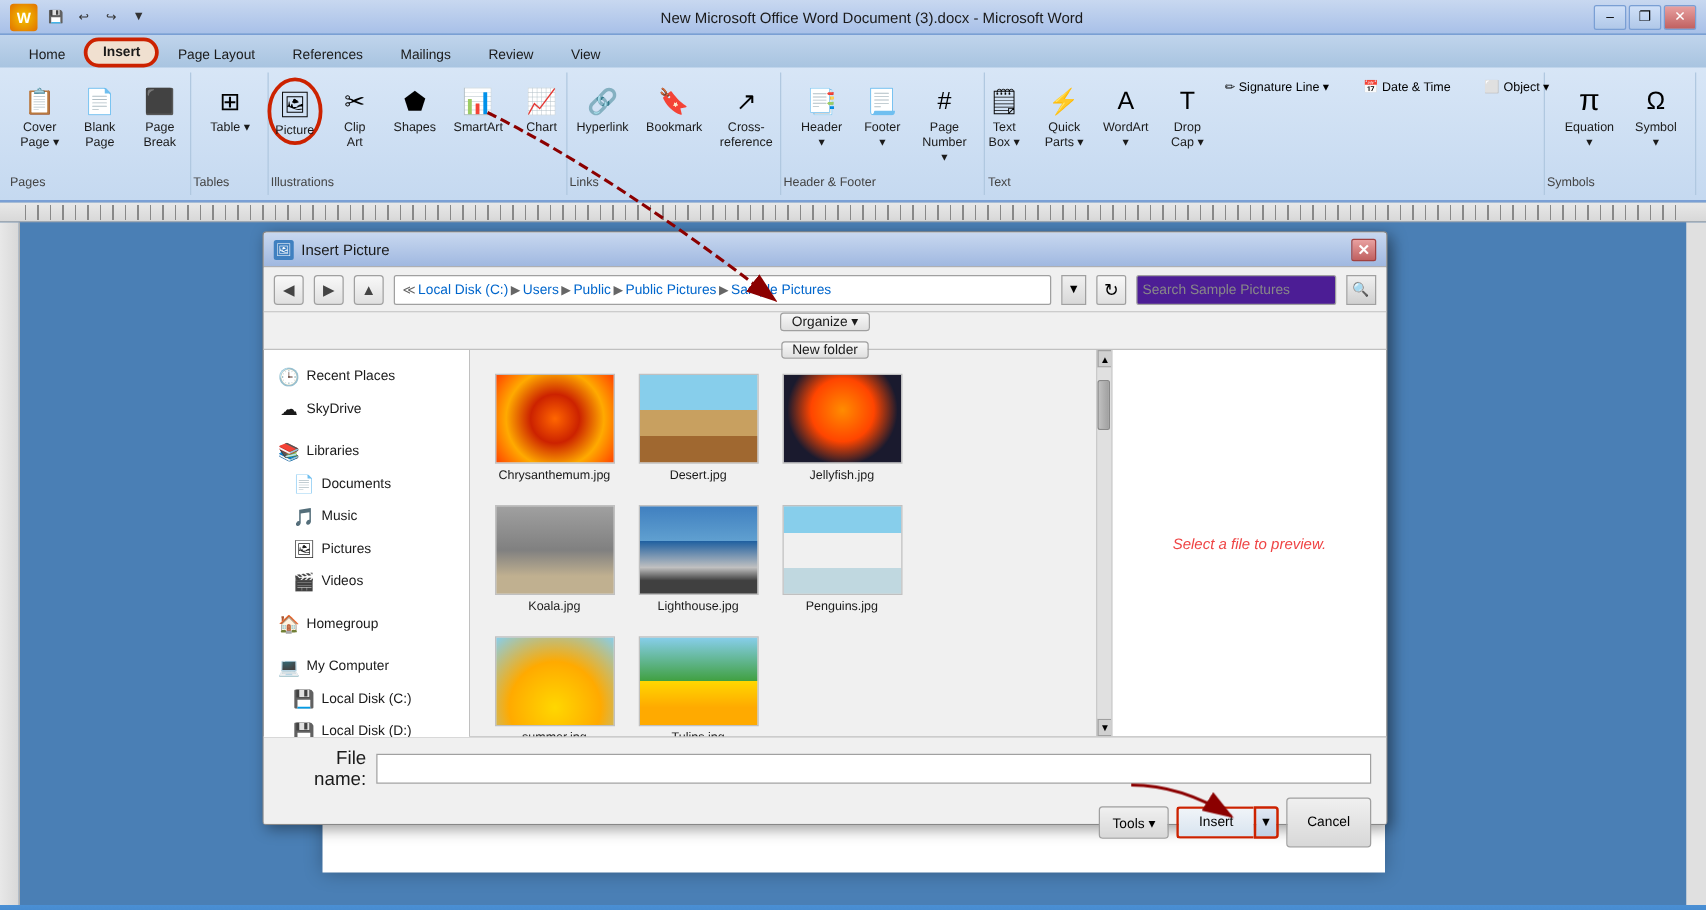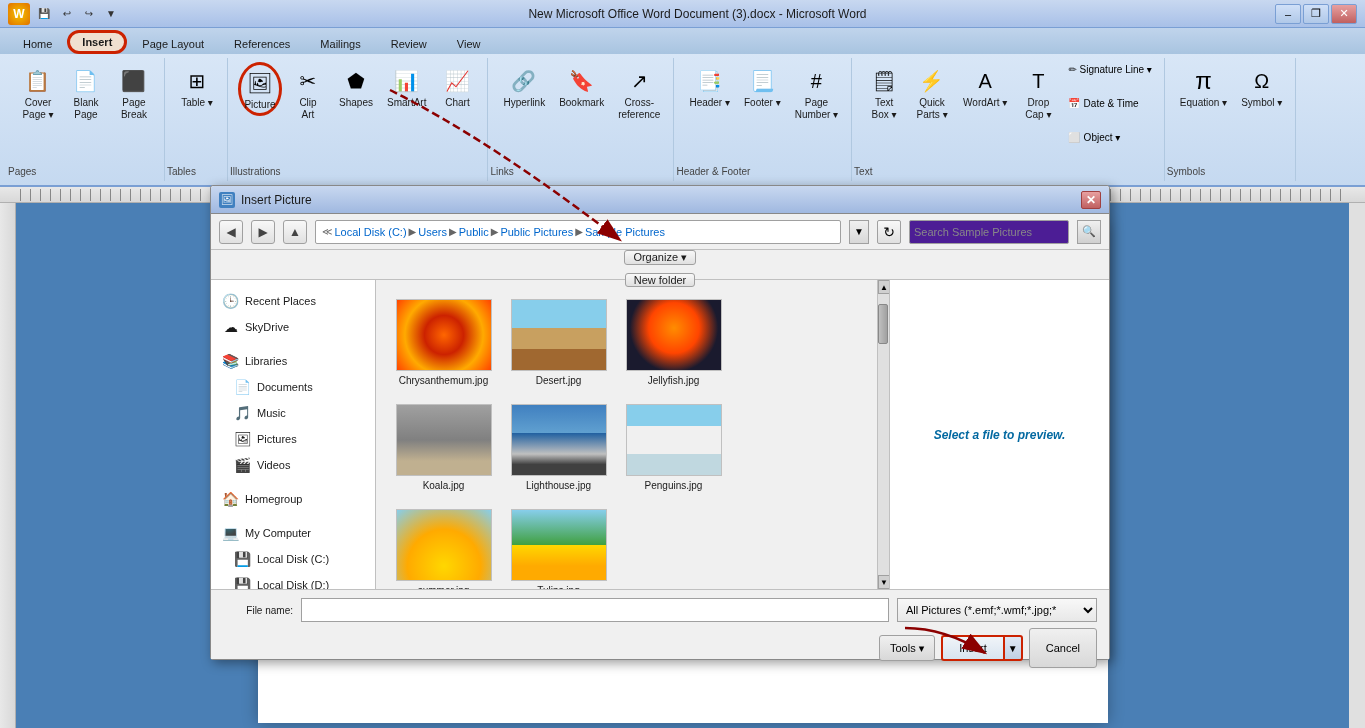--- a/index.html
+++ b/index.html
@@ -118,26 +118,26 @@
     .file-item { display: flex; flex-direction: column; align-items: center; gap: 4px; cursor: pointer; padding: 4px; border-radius: 3px; }
     .file-thumb { width: 96px; height: 72px; border: 1px solid #c0c0c0; overflow: hidden; display: flex; align-items: center; justify-content: center; }
     .file-name { font-size: 10px; color: #1a1a1a; text-align: center; word-break: break-all; }
     .thumb-scroll { width: 12px; background: #e8e8e8; border-left: 1px solid #c0c0c0; display: flex; flex-direction: column; }
     .thumb-scroll-track { flex: 1; position: relative; background: #e0e0e0; }
     .thumb-scroll-thumb { width: 10px; height: 40px; background: linear-gradient(to right, #c0c0c0, #a0a0a0); border: 1px solid #888; border-radius: 2px; position: absolute; top: 10px; left: 0; }
     .thumb-scroll-btn { width: 12px; height: 14px; background: #d0d0d0; border: 1px solid #a0a0a0; display: flex; align-items: center; justify-content: center; font-size: 8px; cursor: pointer; }
 
     
     #preview-area { width: 220px; background: white; border-left: 1px solid #c0c0c0; display: flex; align-items: center; justify-content: center; }
-    #preview-text { font-size: 12px; color: #0369a1; font-style: italic; font-weight: bold; }
+    #preview-text { font-size: 12px; color: #ef4444; font-style: italic; }
 
     
     #dialog-footer { height: 70px; background: #f0f0f0; border-top: 1px solid #c0c0c0; padding: 8px 12px; display: flex; flex-direction: column; gap: 6px; }
     #filename-row { display: flex; align-items: center; gap: 8px; }
-    #filename-label { font-size: 10px; color: #1a1a1a; width: 70px; text-align: right; }
+    #filename-label { font-size: 15px; color: #1a1a1a; width: 70px; text-align: right; }
     #filename-input { flex: 1; height: 24px; background: white; border: 1px solid #a0a0a0; padding: 0 4px; font-size: 11px; }
     #filetype-select { width: 200px; height: 24px; background: linear-gradient(to bottom, #f8f8f8, #e8e8e8); border: 1px solid #a0a0a0; font-size: 11px; padding: 0 4px; }
     #dialog-buttons-row { display: flex; align-items: center; justify-content: flex-end; gap: 6px; }
     .tools-btn { height: 26px; padding: 0 10px; background: linear-gradient(to bottom, #f0f0f0, #d8d8d8); border: 1px solid #a0a0a0; border-radius: 3px; cursor: pointer; font-size: 11px; }
     .insert-btn-group { display: flex; height: 26px; }
     .insert-btn { padding: 0 16px; background: linear-gradient(to bottom, #f0f4f8, #d8e4f0); border: 1px solid #a0a0a0; border-radius: 3px 0 0 3px; cursor: pointer; font-size: 11px; font-weight: normal; border: 2px solid #cc2200; border-right: none; }
     .insert-dropdown { width: 20px; background: linear-gradient(to bottom, #e0e8f4, #c0d0e4); border: 2px solid #cc2200; border-radius: 0 3px 3px 0; cursor: pointer; display: flex; align-items: center; justify-content: center; font-size: 10px; }
     .cancel-btn { height: 40px; padding: 0 16px; background: linear-gradient(to bottom, #f0f0f0, #d8d8d8); border: 1px solid #a0a0a0; border-radius: 3px; cursor: pointer; font-size: 11px; }
 
     
@@ -307,21 +307,21 @@
           <div class="btn-label">Quick<br>Parts ▾</div>
         </div>
         <div class="ribbon-btn">
           <div class="btn-icon">A</div>
           <div class="btn-label">WordArt ▾</div>
         </div>
         <div class="ribbon-btn">
           <div class="btn-icon">T</div>
           <div class="btn-label">Drop<br>Cap ▾</div>
         </div>
-        <div style="display:flex; flex-direction:column; gap:19px; padding-bottom:16px;">
+        <div style="display:flex; gap:19px; padding-bottom:16px;">
           <div class="ribbon-btn-small">✏ Signature Line ▾</div>
           <div class="ribbon-btn-small">📅 Date &amp; Time</div>
           <div class="ribbon-btn-small">⬜ Object ▾</div>
         </div>
       </div>
       <div class="ribbon-group-label">Text</div>
     </div>
 
     <div class="ribbon-group">
       <div class="ribbon-group-items">
@@ -518,23 +518,20 @@
 
     <div id="preview-area">
       <div id="preview-text">Select a file to preview.</div>
     </div>
   </div>
 
   <div id="dialog-footer">
     <div id="filename-row">
       <div id="filename-label">File name:</div>
       <input id="filename-input" type="text" value="" style="">
-      <select id="filetype-select">
-        <option>All Pictures (*.emf;*.wmf;*.jpg;*</option>
-      </select>
     </div>
     <div id="dialog-buttons-row">
       <button class="tools-btn">
         <span>Tools ▾</span>
       </button>
       <div class="insert-btn-group">
         <button class="insert-btn">
           <span>Insert</span>
         </button>
         <div class="insert-dropdown">▼</div>

